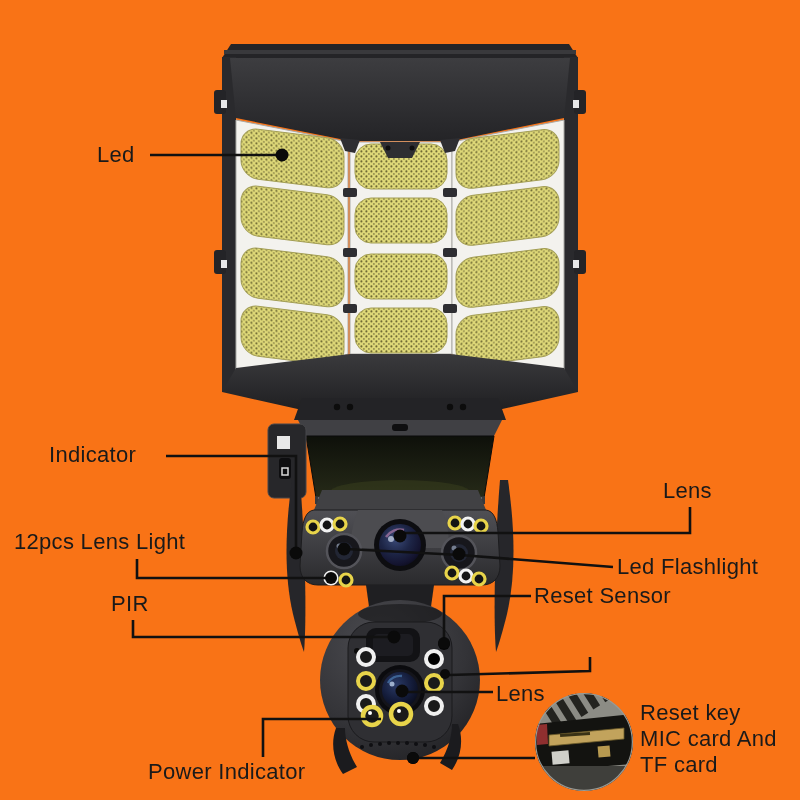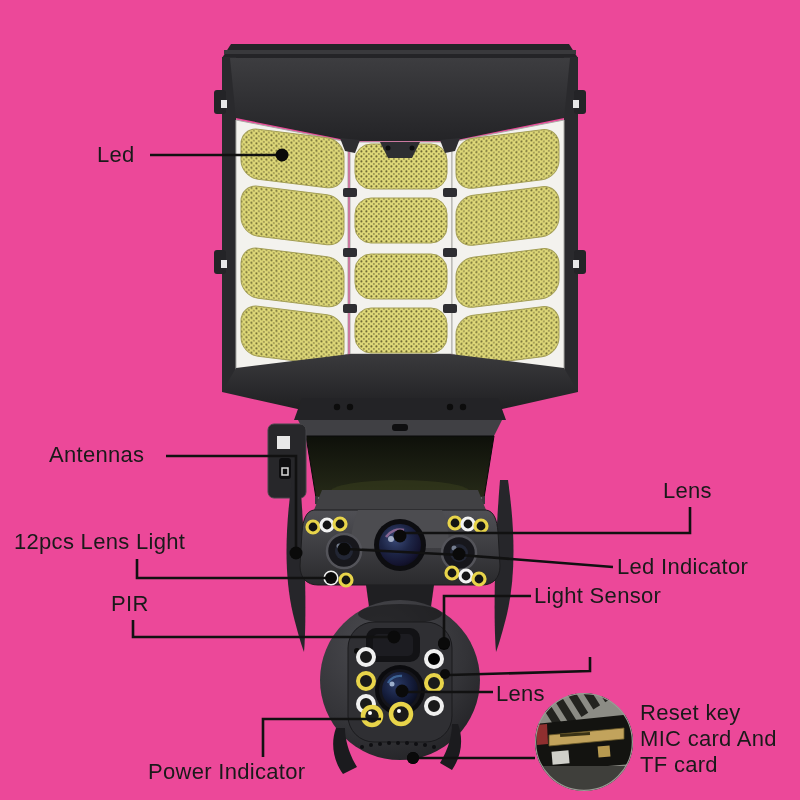--- a/index.html
+++ b/index.html
@@ -1,17 +1,17 @@
 <!DOCTYPE html>
 <html><head>
 <meta charset="utf-8">
 <style>
   html,body{margin:0;padding:0;background:#fff;}
   .canvas{
-    position:relative;width:800px;height:800px;background:#ec4899;
+    position:relative;width:800px;height:800px;background:#f97316;
     overflow:hidden;font-family:"Liberation Sans",sans-serif;
   }
   .canvas svg{position:absolute;left:0;top:0;}
   .label{
     position:absolute;font-size:22px;color:#1a1a1a;white-space:nowrap;
     letter-spacing:.3px;
   }
   .label.multi{line-height:26px;}
 </style>
 </head>
@@ -287,25 +287,25 @@
       <circle cx="344" cy="549" r="6.5"></circle>
       <circle cx="394" cy="637" r="6.5"></circle>
       <circle cx="444" cy="643" r="6"></circle>
       <circle cx="445" cy="674" r="5"></circle>
       <circle cx="402" cy="691" r="6.5"></circle>
       <circle cx="413" cy="758" r="6"></circle>
     </g>
   </svg>
 
   <div class="label" style="left:97px;top:142px">Led</div>
-  <div class="label" style="left:49px;top:442px">Antennas</div>
+  <div class="label" style="left:49px;top:442px">Indicator</div>
   <div class="label" style="left:663px;top:478px">Lens</div>
   <div class="label" style="left:14px;top:529px">12pcs Lens Light</div>
-  <div class="label" style="left:617px;top:554px">Led Indicator</div>
-  <div class="label" style="left:534px;top:583px">Light Sensor</div>
+  <div class="label" style="left:617px;top:554px">Led Flashlight</div>
+  <div class="label" style="left:534px;top:583px">Reset Sensor</div>
   <div class="label" style="left:111px;top:591px">PIR</div>
   <div class="label" style="left:496px;top:681px">Lens</div>
   <div class="label" style="left:148px;top:759px">Power Indicator</div>
   <div class="label multi" style="left:640px;top:700px">
     <div>Reset key</div>
     <div>MIC card And</div>
     <div>TF card</div>
   </div>
 
 </div>

